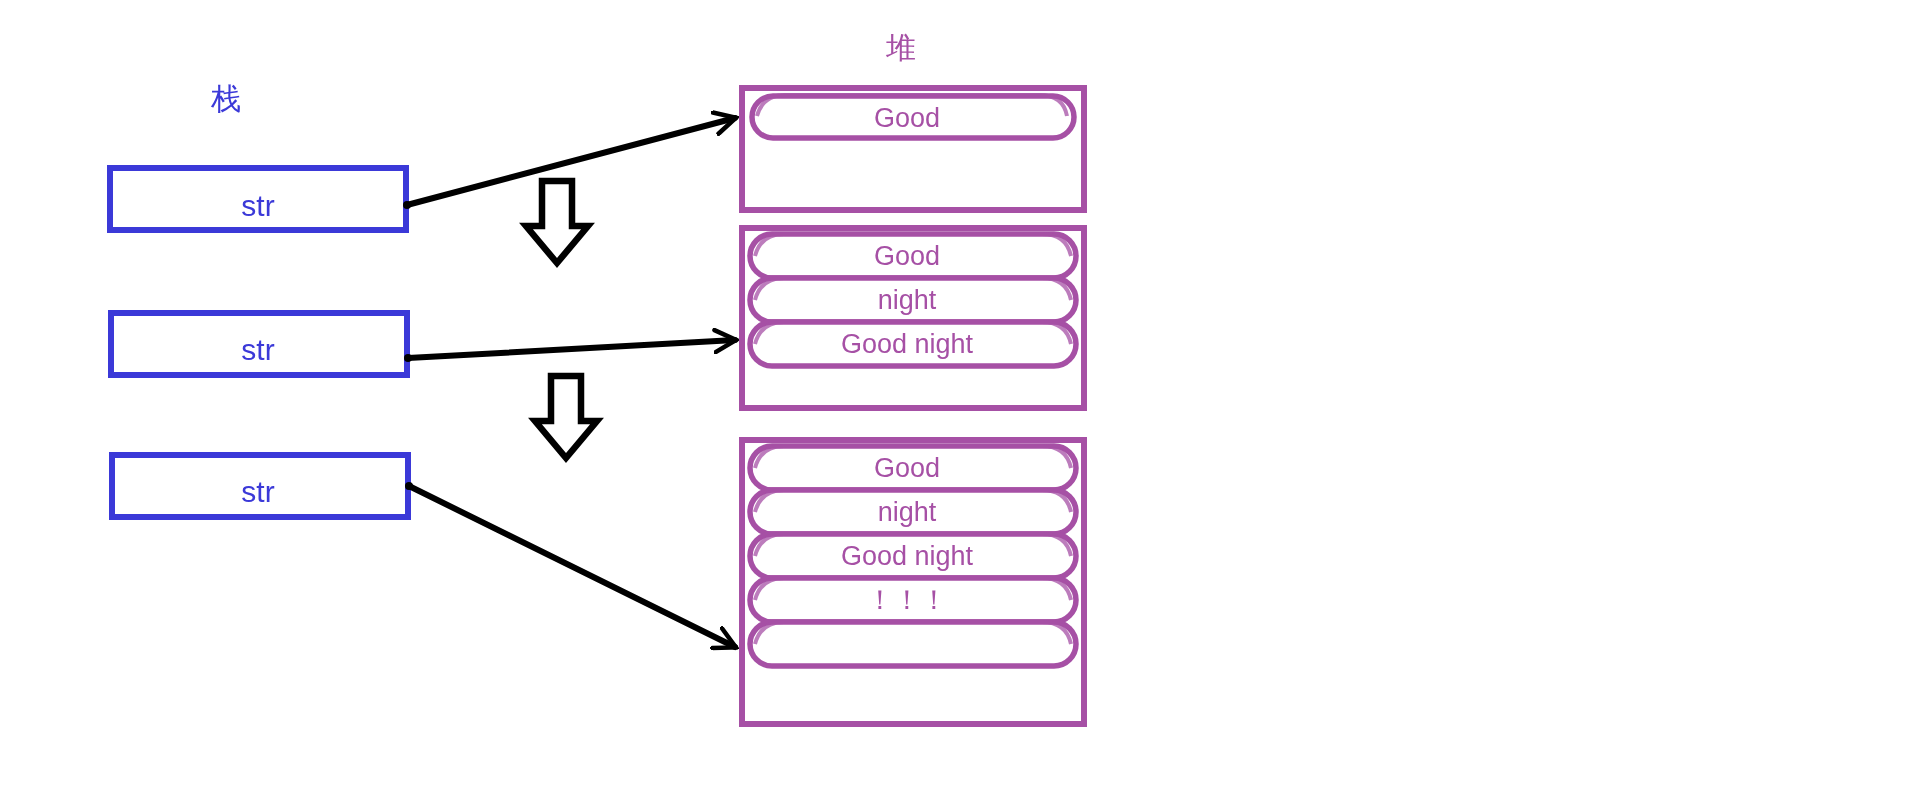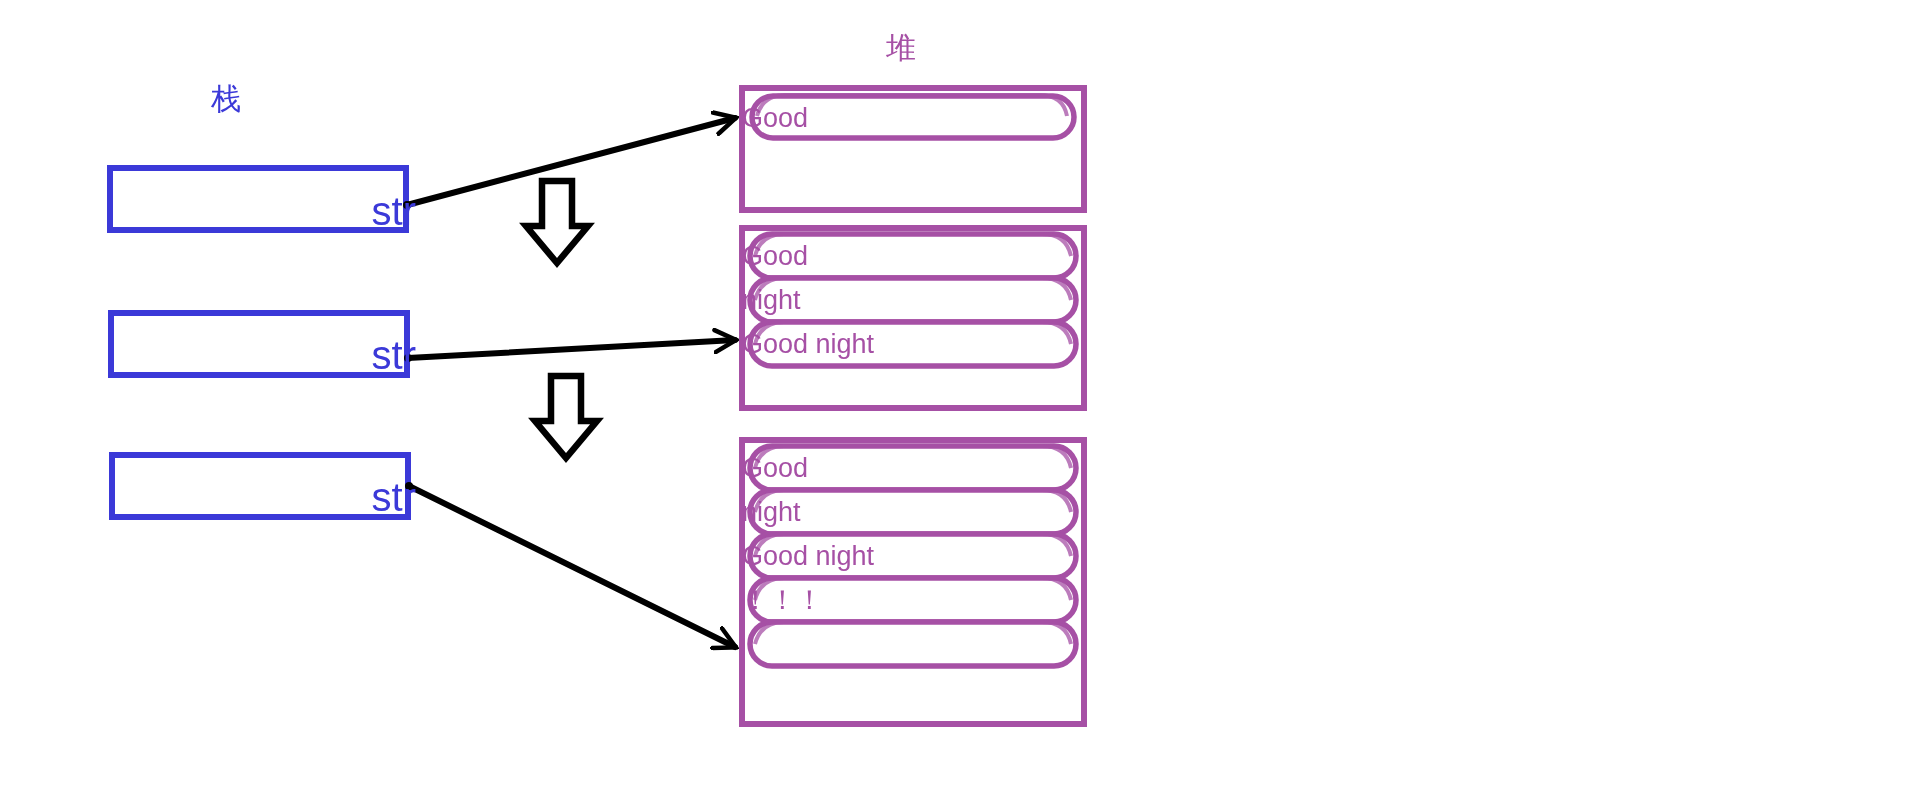--- a/index.html
+++ b/index.html
@@ -50,32 +50,33 @@
   }
   .heading-heap {
     color: #a650a5;
     font-size: 30px;
     left: 886px;
     top: 33px;
   }
 
   .str-text {
     color: #3b39d8;
-    font-size: 40px;
-    text-align: right;
+    font-size: 30px;
+    text-align: center;
     width: 296px;
-    left: 120px;
+    left: 110px;
   }
   .str-text.s1 { top: 191px; }
   .str-text.s2 { top: 335px; }
   .str-text.s3 { top: 477px; }
 
   .pill-text {
     color: #a650a5;
     font-size: 27px;
+    text-align: center;
     width: 330px;
     left: 742px;
   }
 </style>
 </head>
 <body>
 
 <div id="canvas">
 
   <svg id="art" viewBox="0 0 1913 801" width="1913" height="801" xmlns="http://www.w3.org/2000/svg">

